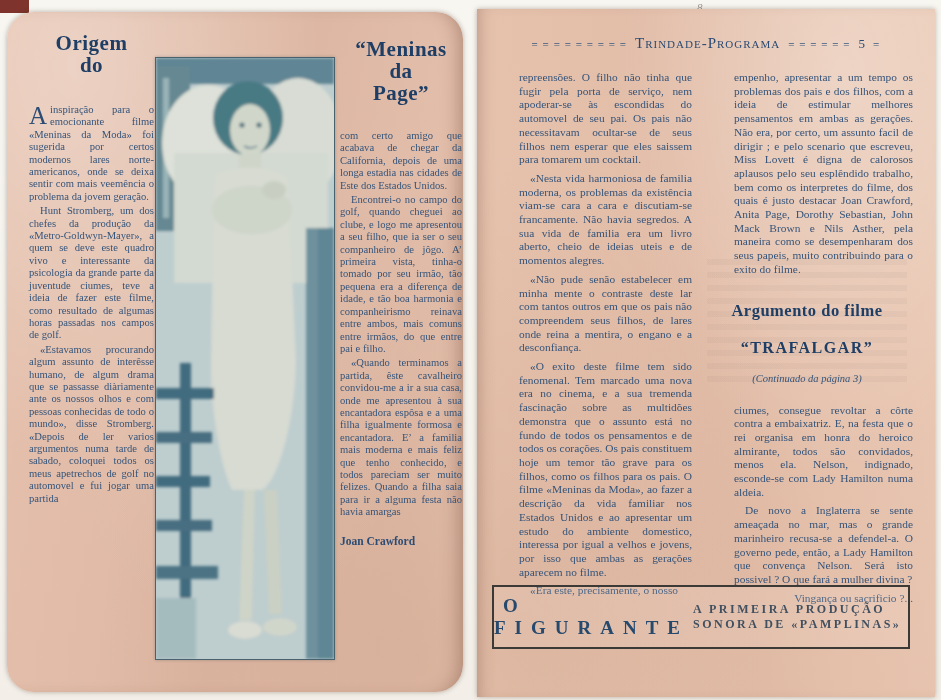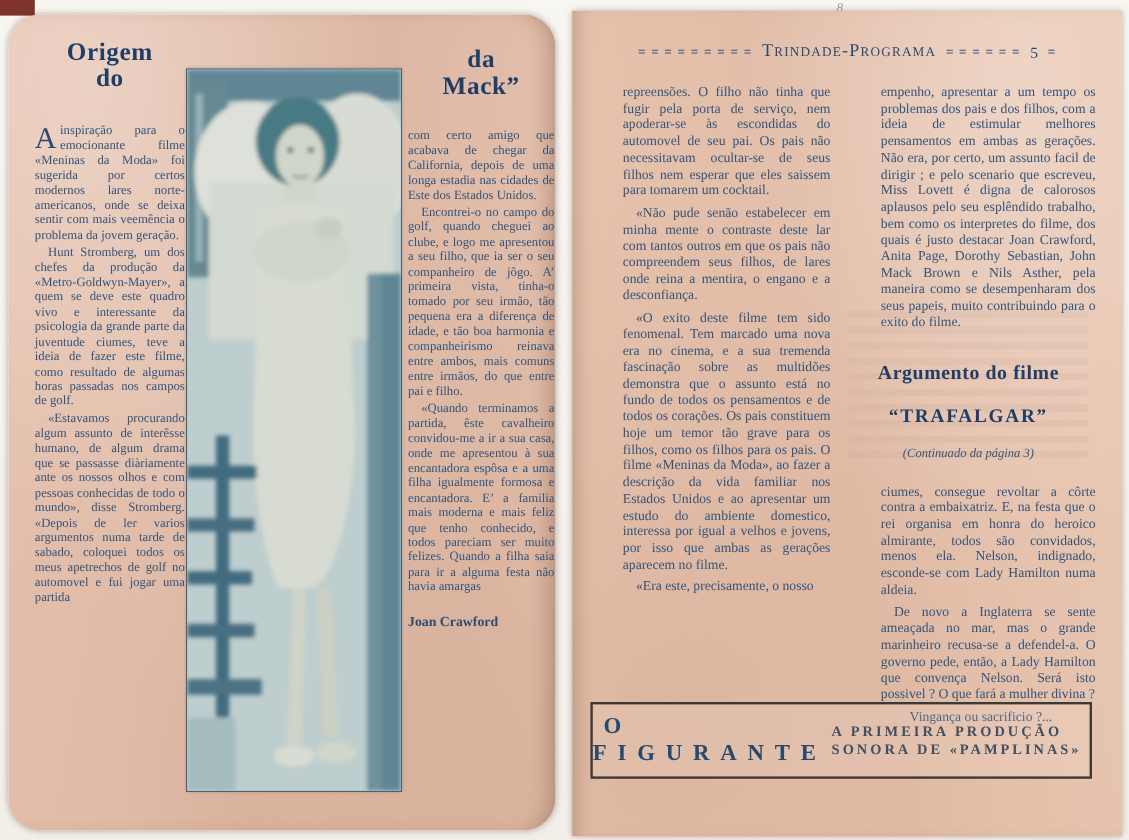--- a/index.html
+++ b/index.html
@@ -63,21 +63,21 @@
   .rp-col .body-txt{font-size:11.4px;line-height:13.7px;margin-left:33px;}
   .rp-col .body-txt p{margin:0 0 5px 0;}
   .rp-col1{left:9px;}
   .rp-col2{left:224px;width:212px;}
 
   .trafalgar{width:100%;text-align:center;color:#1e3e66;margin-top:24px;}
   .trafalgar-heading{font-size:16.5px;font-weight:bold;letter-spacing:.5px;}
   .trafalgar-title{font-size:16px;font-weight:bold;letter-spacing:1.5px;margin-top:18px;}
   .trafalgar-note{font-size:10.5px;font-style:italic;margin-top:16px;color:#35547a;}
   .trafalgar-body{margin-top:20px;}
-  .trafalgar-body p.last{text-indent:24px;text-align:left;}
+  .trafalgar-body p.last{text-indent:24px;text-align:right;}
 
   .show-through{position:absolute;left:230px;top:250px;width:200px;height:130px;
     background:repeating-linear-gradient(180deg,rgba(120,100,95,.06) 0 6px,transparent 6px 13px);
     pointer-events:none;}
 
   .ad-box{
     position:absolute;left:15px;top:576px;width:414px;height:60px;
     border:2px solid #3c3a36;background:rgba(255,245,235,.12);
     display:flex;align-items:center;justify-content:center;gap:4px;
   }
@@ -141,22 +141,23 @@
         <rect x="0" y="462" width="56" height="11" fill="#31627b"></rect>
         <rect x="0" y="508" width="62" height="13" fill="#35687f"></rect>
         <rect x="0" y="540" width="40" height="61" fill="#9dbcc2"></rect>
       </g>
       <rect x="0" y="0" width="178" height="601" fill="#e2bfab" opacity="0.13"></rect>
     </svg>
   </div>
 
   <div class="col-meninas">
     <div class="title-lines">
+      <div>“Meninas</div>
       <div>da</div>
-      <div>Mack”</div>
+      <div>Page”</div>
     </div>
     <div class="body-txt">
       <p>com certo amigo que acabava de chegar da California, depois de uma longa estadia nas cidades de Este dos Estados Unidos.</p>
       <p class="ind">Encontrei-o no campo do golf, quando cheguei ao clube, e logo me apresentou a seu filho, que ia ser o seu companheiro de jôgo. A’ primeira vista, tinha-o tomado por seu irmão, tão pequena era a diferença de idade, e tão boa harmonia e companheirismo reinava entre ambos, mais comuns entre irmãos, do que entre pai e filho.</p>
       <p class="ind">«Quando terminamos a partida, êste cavalheiro convidou-me a ir a sua casa, onde me apresentou à sua encantadora espôsa e a uma filha igualmente formosa e encantadora. E’ a familia mais moderna e mais feliz que tenho conhecido, e todos pareciam ser muito felizes. Quando a filha saia para ir a alguma festa não havia amargas</p>
     </div>
     <div class="caption">Joan Crawford</div>
   </div>
 </div>
 
@@ -168,20 +169,21 @@
     <span class="rp-dashes">= = = = = =</span>
     <span class="rp-pagenum">5</span>
     <span class="rp-dashes">=</span>
   </div>
 
   <div class="show-through"></div>
 
   <div class="rp-col rp-col1">
     <div class="body-txt">
       <p>repreensões. O filho não tinha que fugir pela porta de serviço, nem apoderar-se às escondidas do automovel de seu pai. Os pais não necessitavam ocultar-se de seus filhos nem esperar que eles saissem para tomarem um cocktail.</p>
+      <p class="ind">«Nesta vida harmoniosa de familia moderna, os problemas da existência viam-se cara a cara e discutiam-se francamente. Não havia segredos. A sua vida de familia era um livro aberto, cheio de ideias uteis e de momentos alegres.</p>
       <p class="ind">«Não pude senão estabelecer em minha mente o contraste deste lar com tantos outros em que os pais não compreendem seus filhos, de lares onde reina a mentira, o engano e a desconfiança.</p>
       <p class="ind">«O exito deste filme tem sido fenomenal. Tem marcado uma nova era no cinema, e a sua tremenda fascinação sobre as multidões demonstra que o assunto está no fundo de todos os pensamentos e de todos os corações. Os pais constituem hoje um temor tão grave para os filhos, como os filhos para os pais. O filme «Meninas da Moda», ao fazer a descrição da vida familiar nos Estados Unidos e ao apresentar um estudo do ambiente domestico, interessa por igual a velhos e jovens, por isso que ambas as gerações aparecem no filme.</p>
       <p class="ind">«Era este, precisamente, o nosso</p>
     </div>
   </div>
 
   <div class="rp-col rp-col2">
     <div class="body-txt">
       <p>empenho, apresentar a um tempo os problemas dos pais e dos filhos, com a ideia de estimular melhores pensamentos em ambas as gerações. Não era, por certo, um assunto facil de dirigir ; e pelo scenario que escreveu, Miss Lovett é digna de calorosos aplausos pelo seu esplêndido trabalho, bem como os interpretes do filme, dos quais é justo destacar Joan Crawford, Anita Page, Dorothy Sebastian, John Mack Brown e Nils Asther, pela maneira como se desempenharam dos seus papeis, muito contribuindo para o exito do filme.</p>
     </div>

